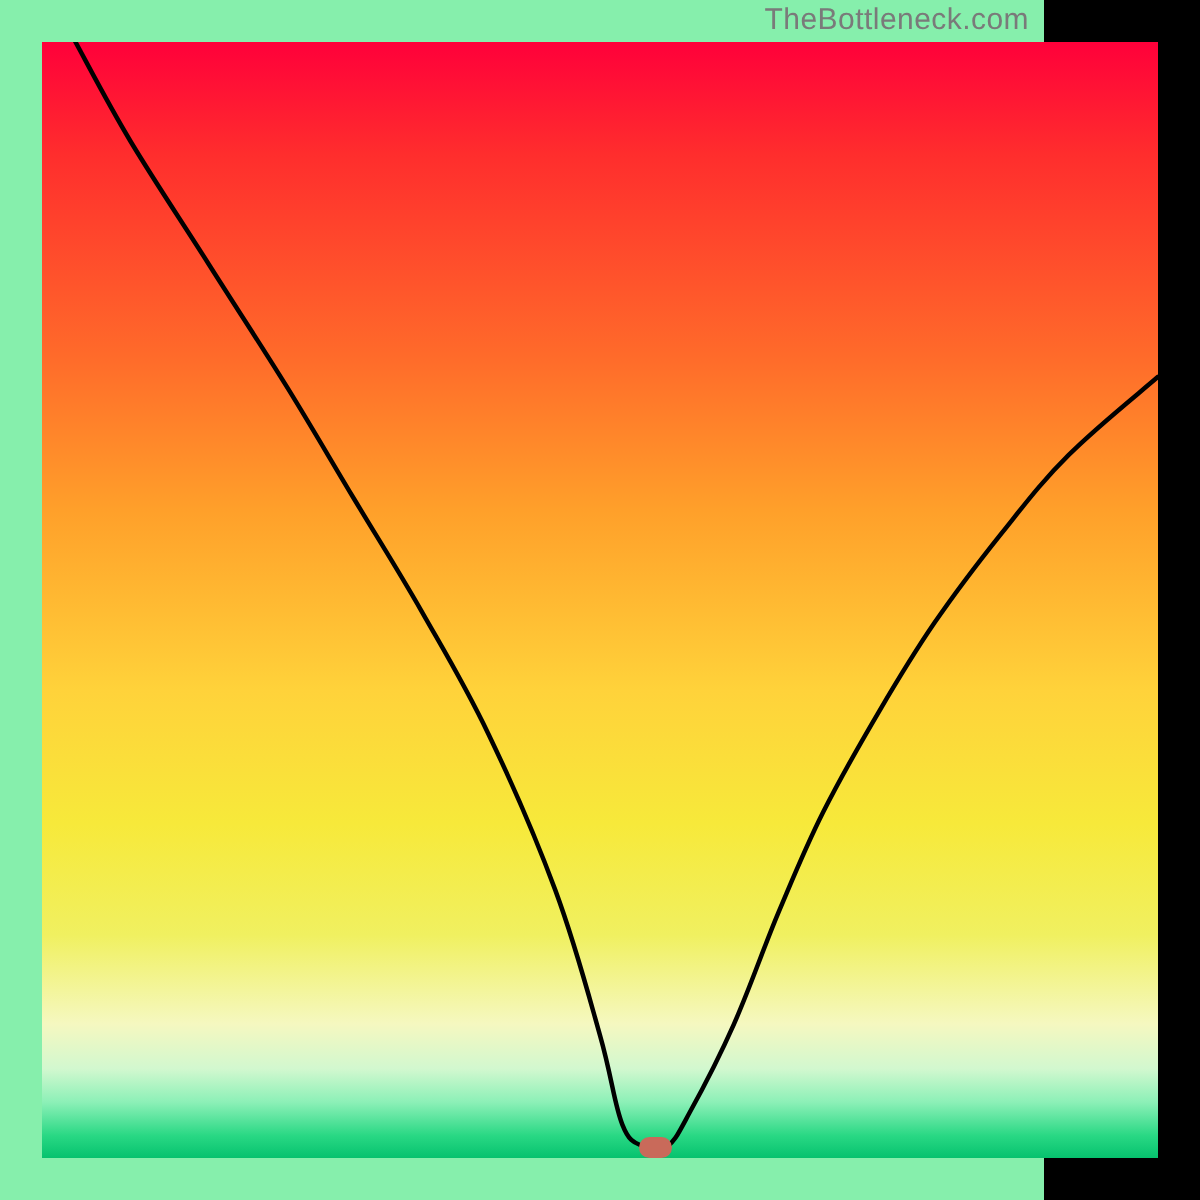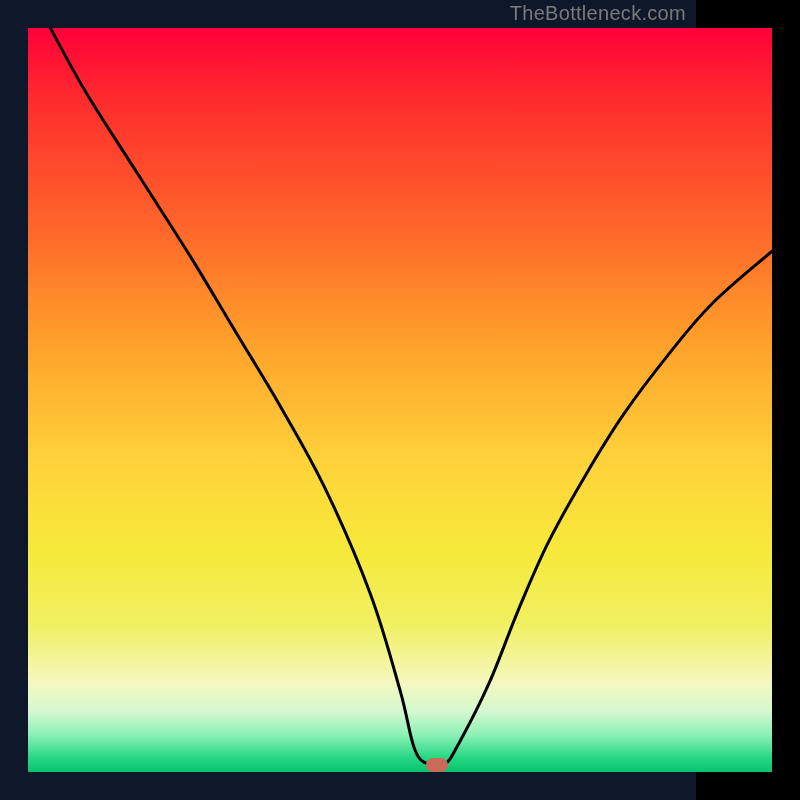--- a/index.html
+++ b/index.html
@@ -1,20 +1,20 @@
 <!DOCTYPE html>
 <html><head>
 <meta charset="utf-8">
 <style>
   * { margin: 0; padding: 0; box-sizing: border-box; }
   html, body { width: 800px; height: 800px; overflow: hidden; background: #000; }
   .outer {
     width: 696px;
     height: 800px;
-    background: #0f172a;
+    background: #86efac;
     position: relative;
   }
   .attribution {
     position: absolute;
     top: 2px;
     right: 10px;
     font-family: Arial, Helvetica, sans-serif;
     font-size: 20px;
     color: #7a7a7a;
     letter-spacing: 0.3px;

